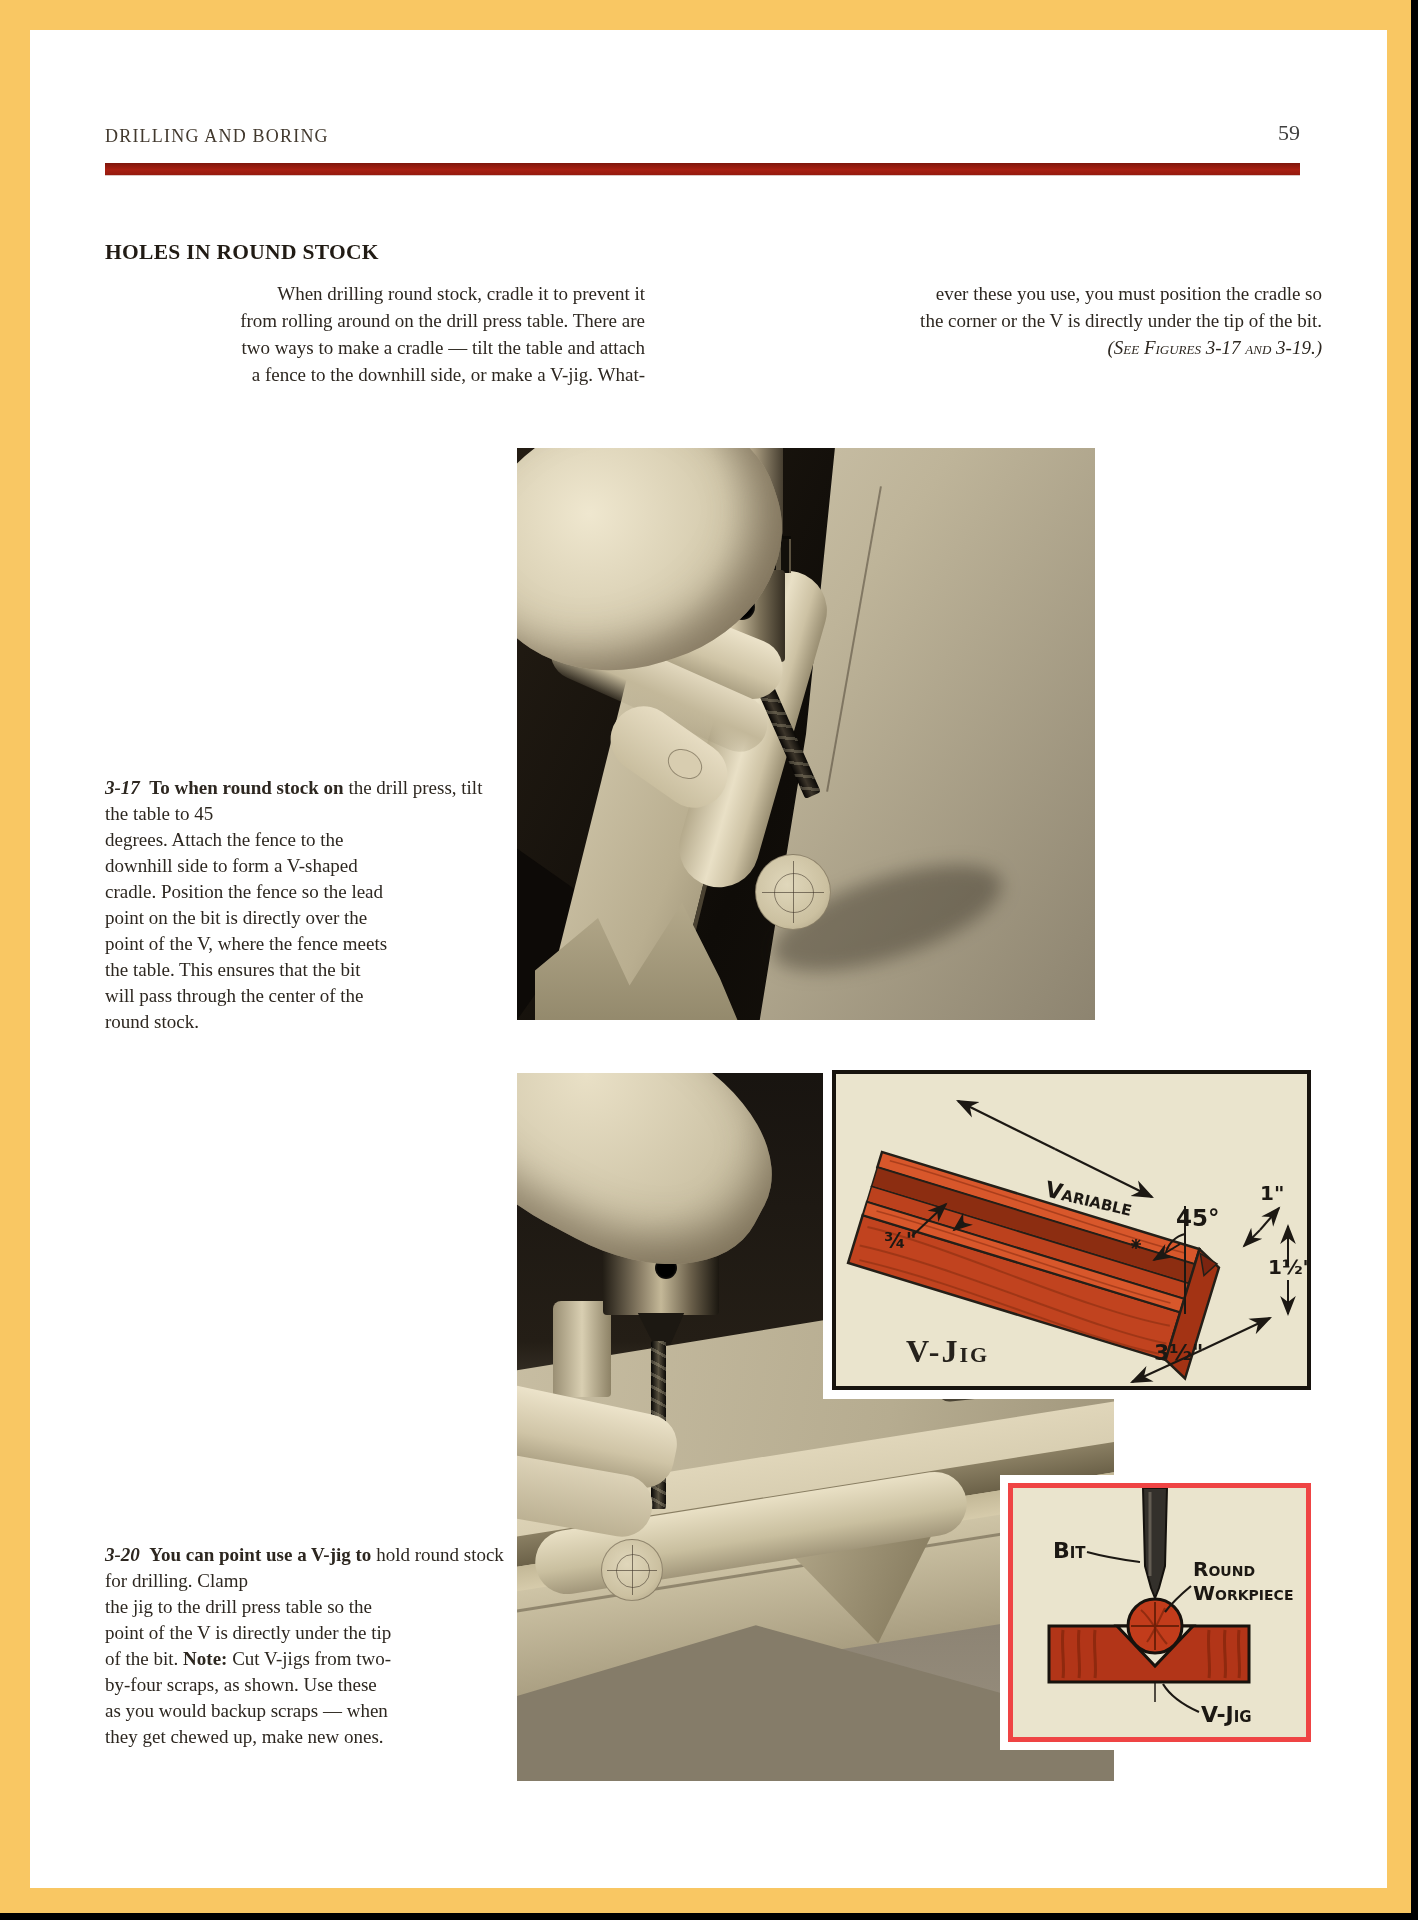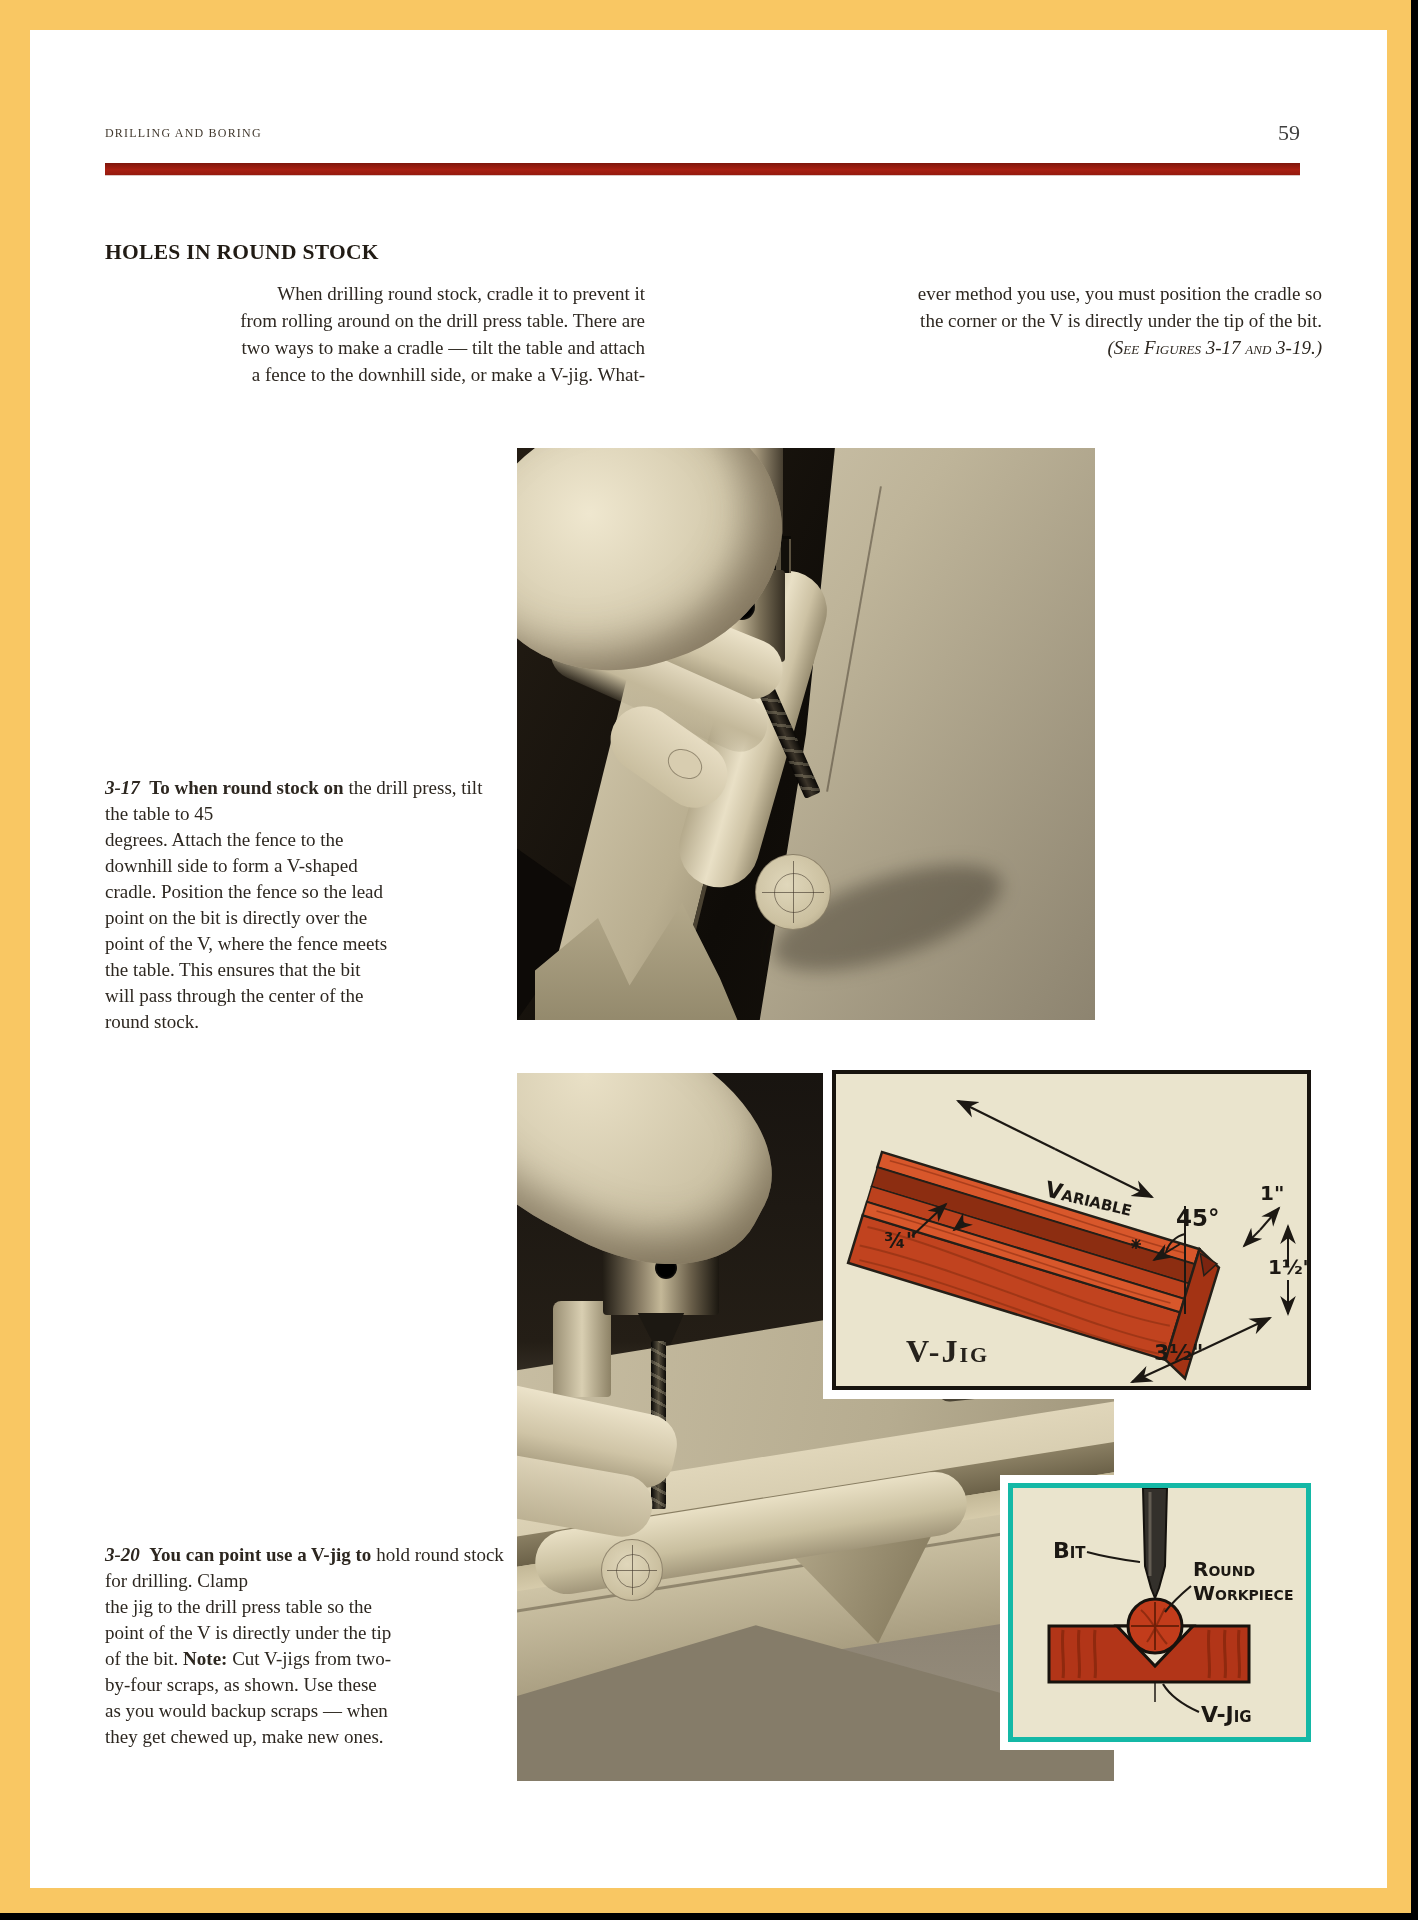--- a/index.html
+++ b/index.html
@@ -9,21 +9,21 @@
     font-family:"Liberation Serif", serif;
   }
   .abs{position:absolute;}
   #page{
     position:absolute;left:30px;top:30px;width:1357px;height:1858px;
     background:#ffffff;
   }
   .edge-strip{position:absolute;background:#000;}
   
   .running-head{
-    left:75px;top:96px;font-size:12px;letter-spacing:1.2px;
+    left:75px;top:96px;font-size:18px;letter-spacing:1.2px;
     color:#42392e;font-weight:500;
   }
   .page-number{
     left:1100px;top:90px;width:170px;text-align:right;
     font-size:22px;color:#404040;
   }
   .head-rule{
     left:75px;top:133px;width:1195px;height:12px;
     background:linear-gradient(#7e150c,#a81f12 55%,#951a0e);
     box-shadow:0 1px 0 rgba(120,30,20,.25);
@@ -135,42 +135,42 @@
   .p2-dowel{left:16px;top:428px;width:436px;height:64px;border-radius:32px;transform:rotate(-9deg);
     background:linear-gradient(#e9e0c5,#c9bf9f 60%,#a1967a);}
   .p2-endcap{left:84px;top:466px;width:60px;height:60px;}
   .p2-f1{left:-44px;top:326px;width:204px;height:74px;transform:rotate(12deg);}
   .p2-f2{left:-36px;top:392px;width:172px;height:62px;transform:rotate(10deg);
     background:linear-gradient(#ddd3b8,#bcb193);}
   .p2-front{inset:0;clip-path:polygon(0 88%,40% 78%,100% 92%,100% 100%,0 100%);background:#857c69;}
   
   .inset{background:#eae4cd;box-shadow:0 0 0 9px #ffffff;z-index:5;}
   #vjig-inset{left:802px;top:1040px;width:471px;height:312px;border:4px solid #17130e;}
-  #cross-inset{left:978px;top:1453px;width:293px;height:249px;border:5px solid #14b8a6;box-shadow:0 0 0 8px #ffffff;}
+  #cross-inset{left:978px;top:1453px;width:293px;height:249px;border:5px solid #ef4444;box-shadow:0 0 0 8px #ffffff;}
   .hand{font-family:"DejaVu Sans",sans-serif;font-weight:bold;font-variant:small-caps;fill:#1c1813;}
   .dtitle{font-family:"Liberation Serif",serif;font-weight:bold;font-variant:small-caps;
     letter-spacing:2px;fill:#26221c;}
   svg{display:block;}
 </style>
 </head>
 <body>
 
 <div id="page">
 
   <div class="abs running-head">DRILLING AND BORING</div>
   <div class="abs page-number">59</div>
   <div class="abs head-rule"></div>
 
   <div class="abs section-heading">HOLES IN ROUND STOCK</div>
   <div class="abs bodycol col-left pre">When drilling round stock, cradle it to prevent it
 from rolling around on the drill press table. There are
 two ways to make a cradle — tilt the table and attach
 a fence to the downhill side, or make a V-jig. What-</div>
   <div class="abs bodycol col-right">
-    <span class="pre">ever method you use, you must position the cradle so
+    <span class="pre">ever these you use, you must position the cradle so
 the corner or the V is directly under the tip of the bit.</span>
     <span class="fig-ref">(See Figures 3-17 and 3-19.)</span>
   </div>
 
   <div class="abs photo" id="photo1">
     <div class="p1-bg"></div>
     <div class="p1-table"></div>
     <div class="p1-pencil"></div>
     <div class="p1-wedge"></div>
     <div class="p1-fence"></div>

